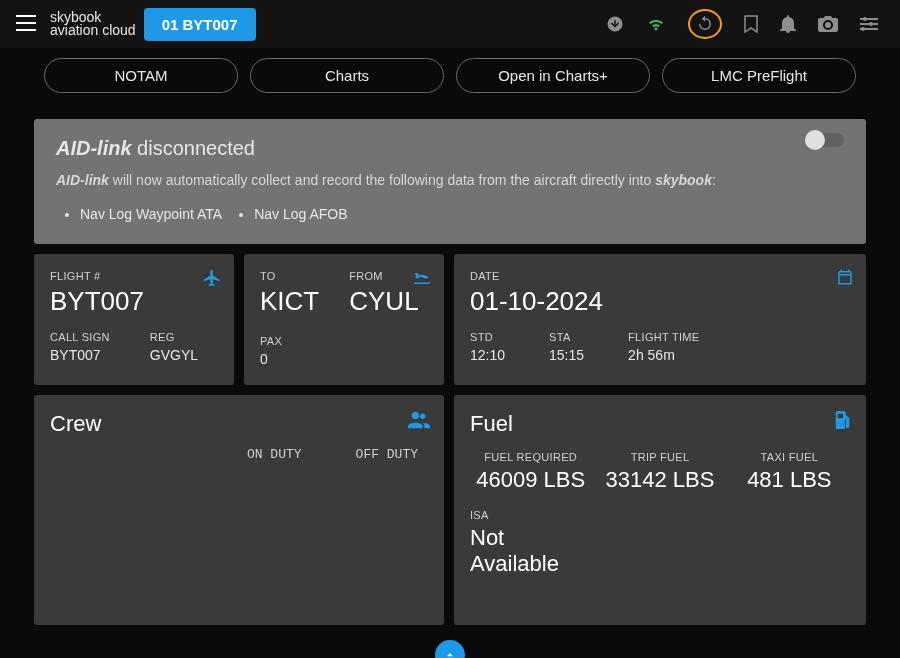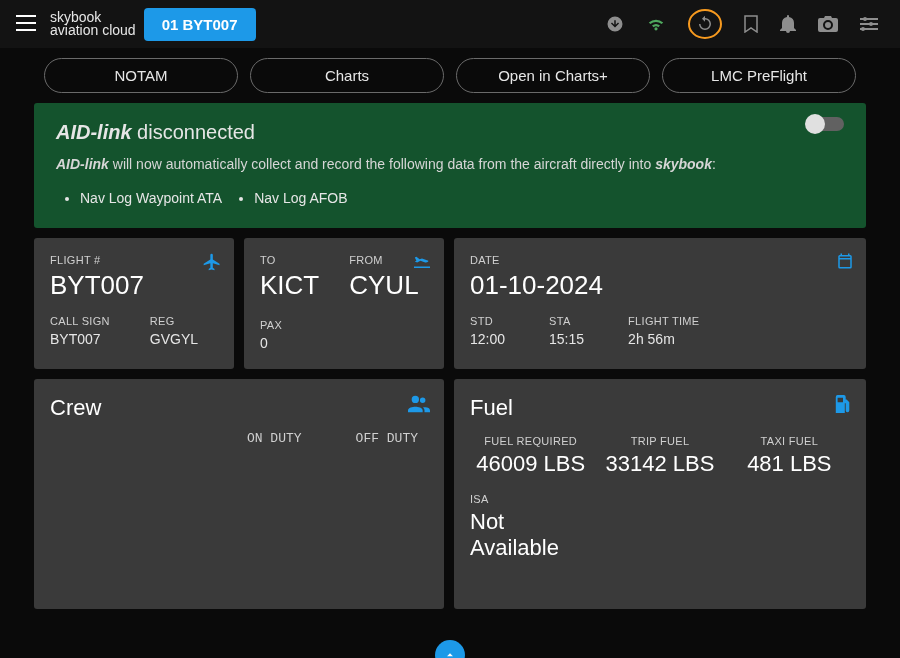--- a/index.html
+++ b/index.html
@@ -49,22 +49,22 @@
     border-radius: 18px;
     background: transparent;
     color: #e6e6e6;
     font-size: 15px;
     padding: 8px 0;
     cursor: pointer;
   }
 
   
   .aid-card {
-    margin: 6px 34px 0;
-    background: #14532d;
+    margin: 22px 34px 0;
+    background: #737373;
     border-radius: 3px;
     padding: 18px 22px 22px;
     position: relative;
   }
   .aid-title { font-size: 20px; margin-bottom: 12px; }
   .aid-title b { font-style: italic; font-weight: 800; }
   .aid-body { font-size: 14px; color: #d6d6d6; }
   .aid-body b.sb { font-style: italic; font-weight: 800; }
   .aid-body b.al { font-style: italic; font-weight: 800; }
   .aid-list { display: flex; gap: 32px; margin-top: 18px; padding-left: 24px; }
@@ -274,21 +274,21 @@
 
   <div class="card date">
     <svg class="cal blue" width="18" height="18" viewBox="0 0 24 24">
         <path d="M19 4h-1V2h-2v2H8V2H6v2H5a2 2 0 00-2 2v14a2 2 0 002 2h14a2 2 0 002-2V6a2 2 0 00-2-2zm0 16H5V10h14zM5 8V6h14v2z"></path>
       </svg>
     <div class="label">DATE</div>
     <div class="big">01-10-2024</div>
     <div class="row2" style="gap:44px;">
       <div class="col">
         <div class="label">STD</div>
-        <div class="med">12:00</div>
+        <div class="med">12:10</div>
       </div>
       <div class="col">
         <div class="label">STA</div>
         <div class="med">15:15</div>
       </div>
       <div class="col">
         <div class="label">FLIGHT TIME</div>
         <div class="med">2h 56m</div>
       </div>
     </div>

